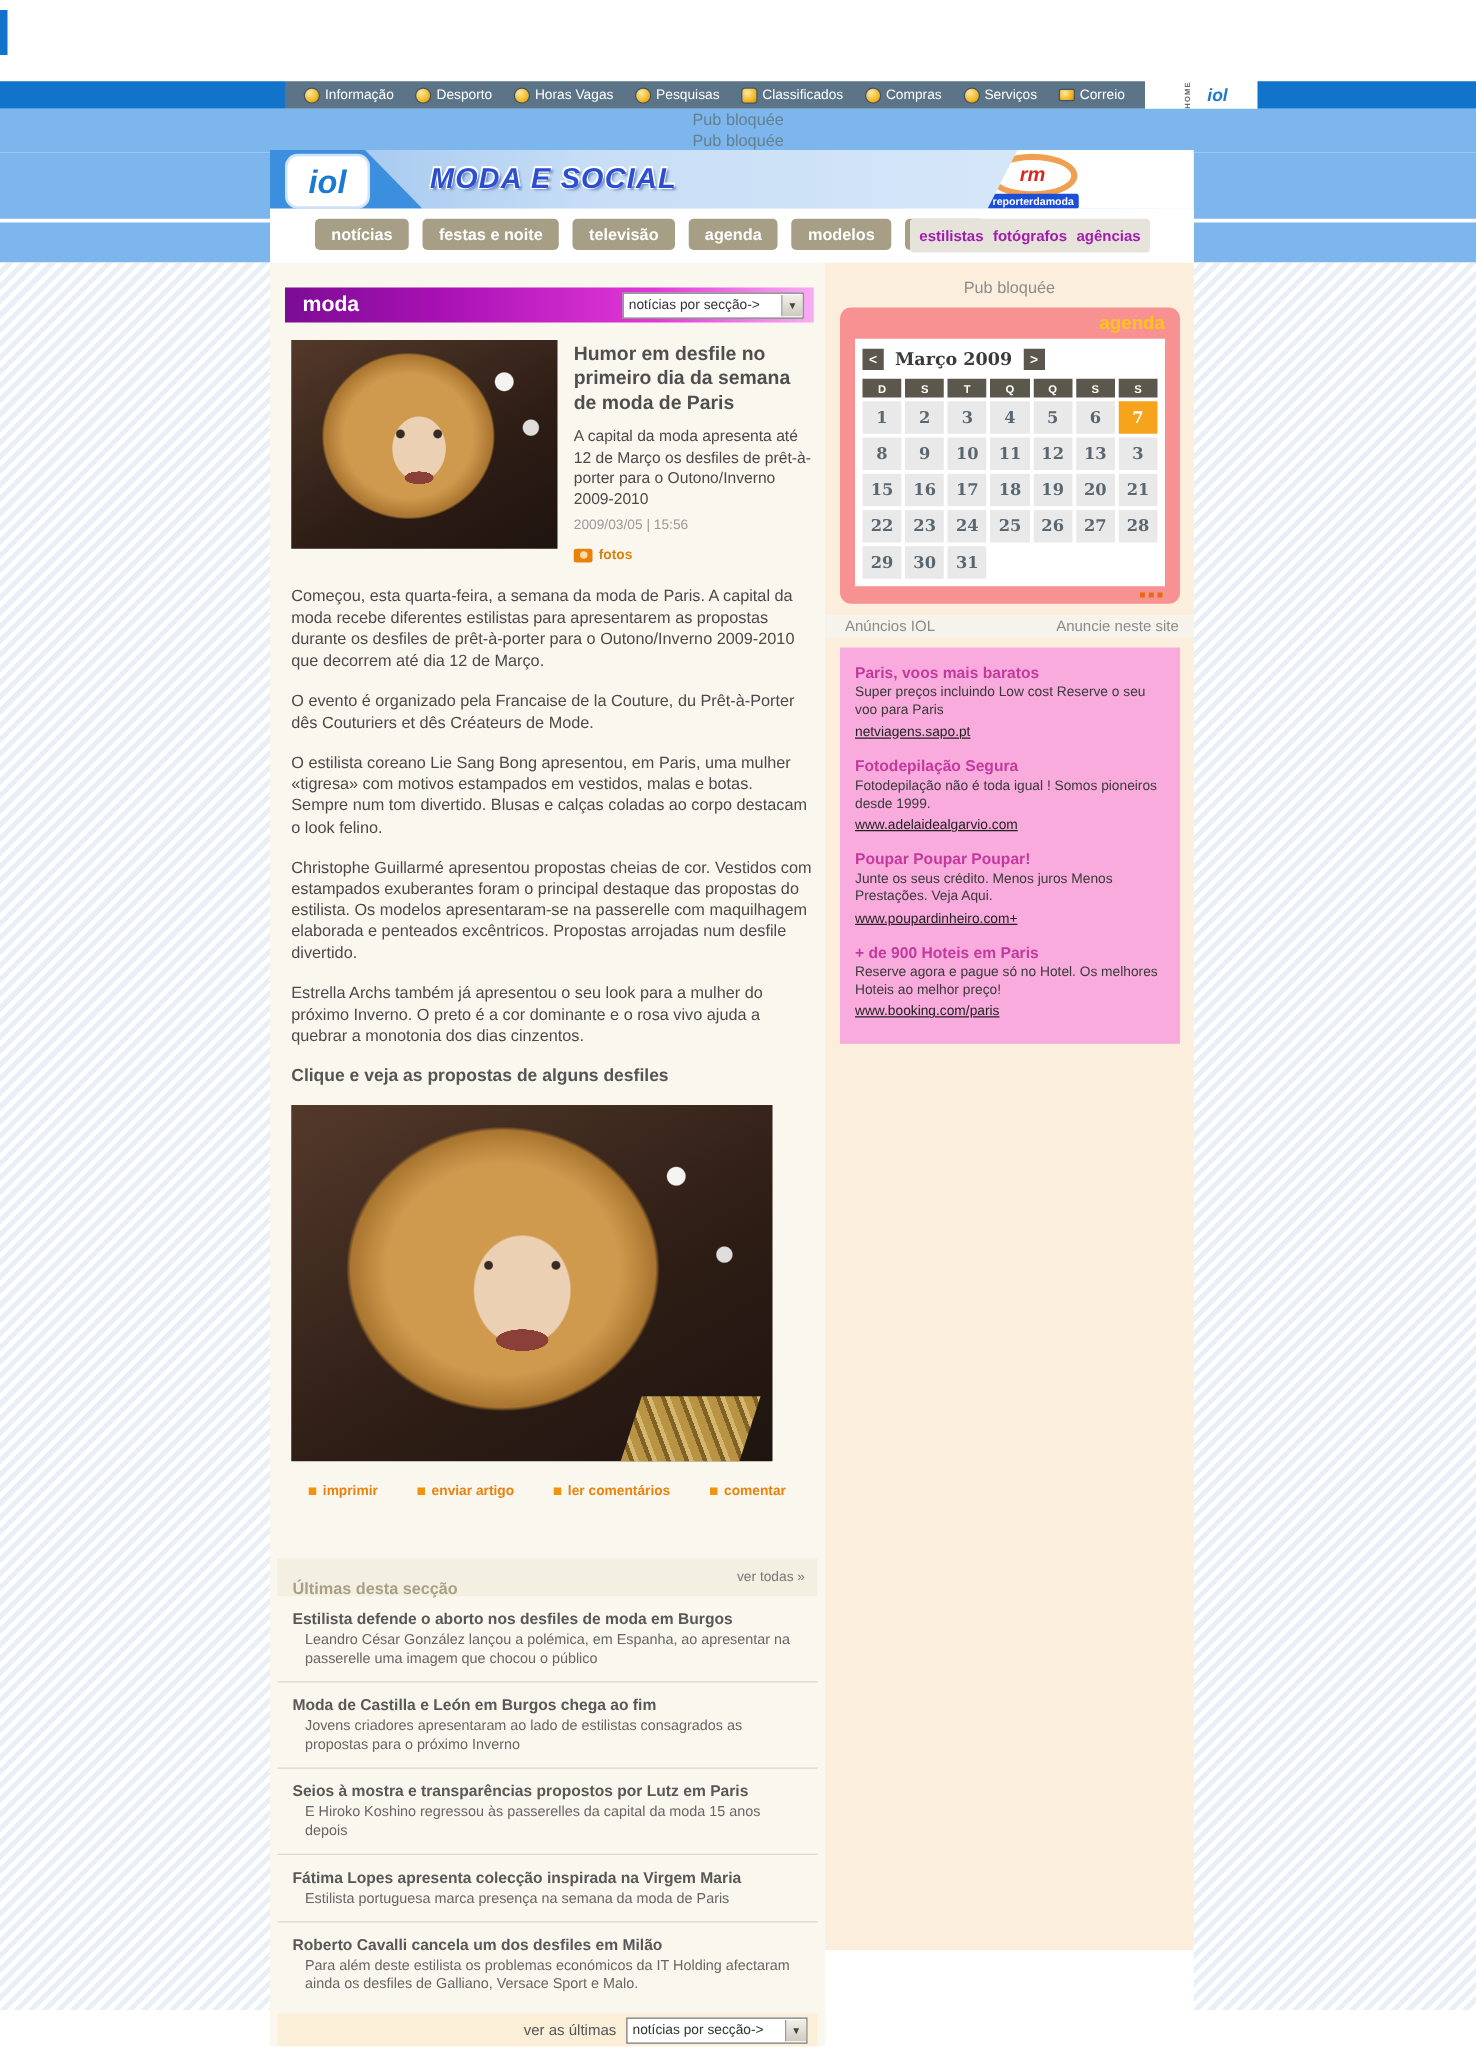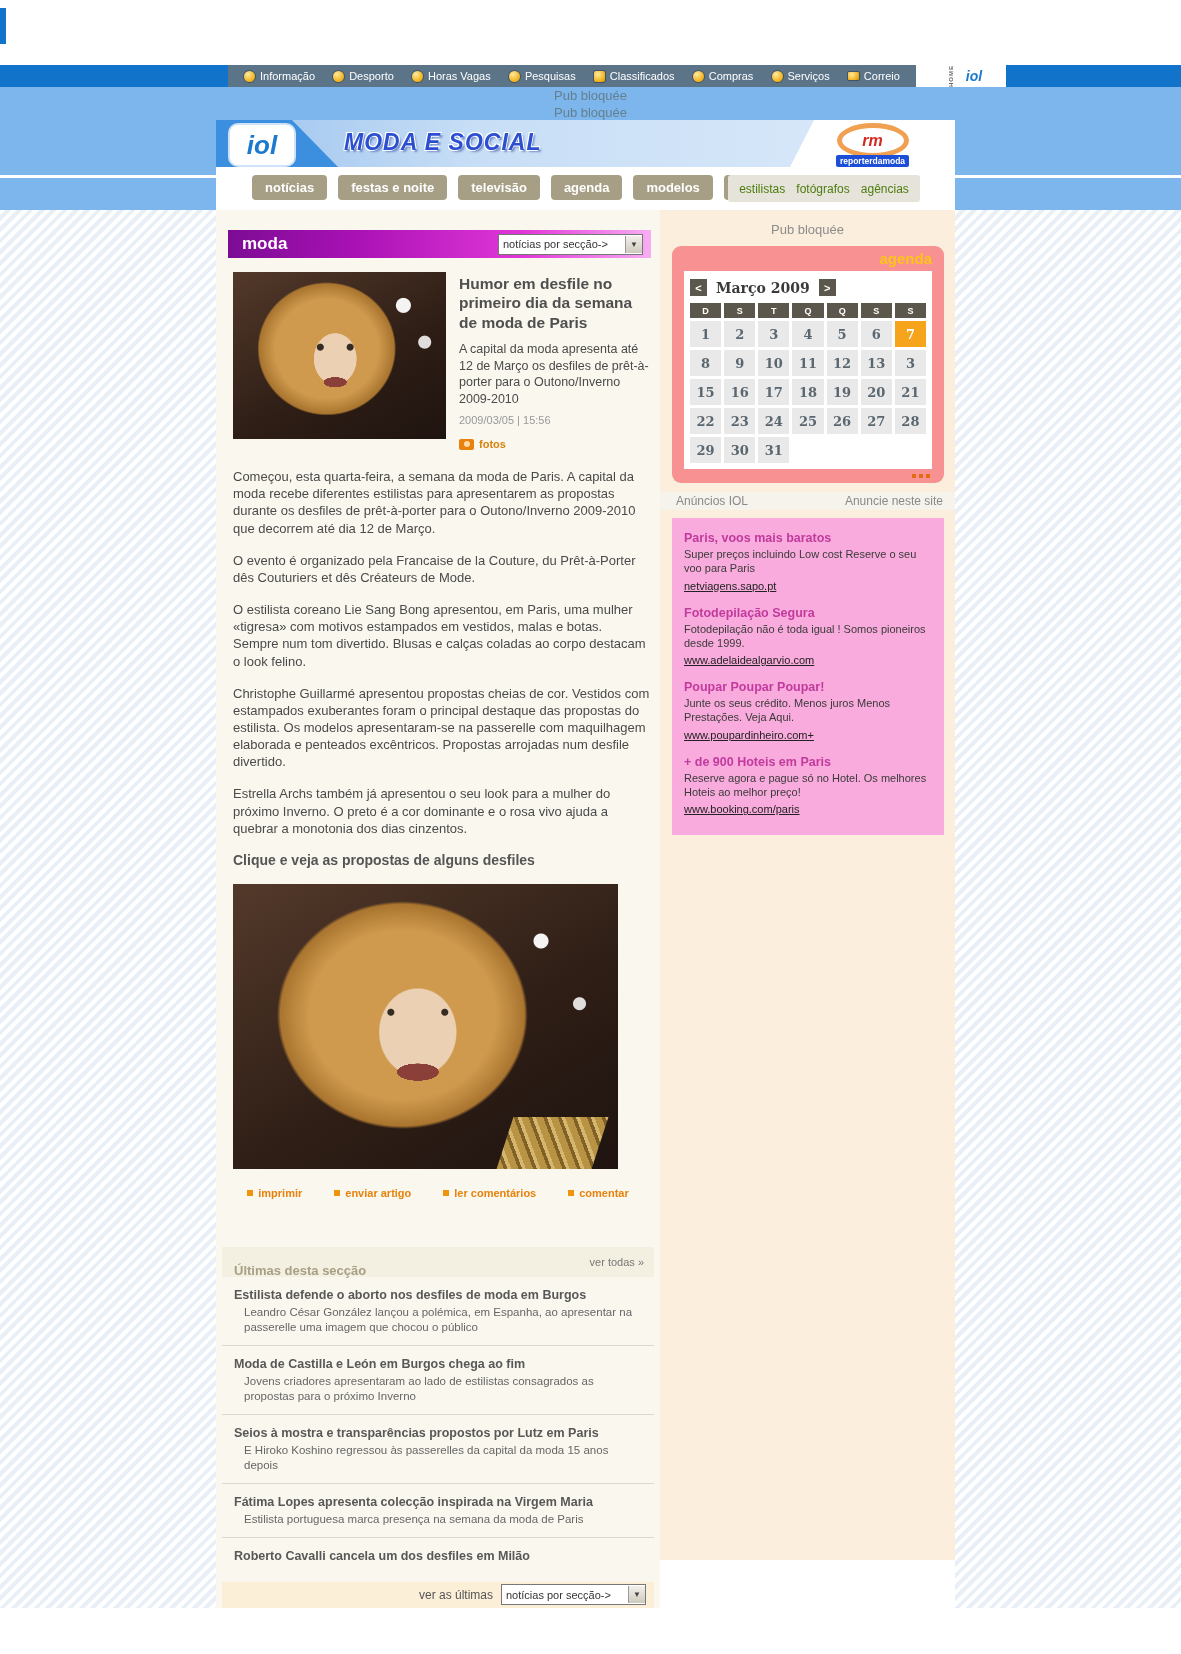--- a/index.html
+++ b/index.html
@@ -43,33 +43,33 @@
   .iol-wedge{position:absolute;left:0;top:0;width:122px;height:47px;background:#3c8ede;
              clip-path:polygon(0 0,76px 0,122px 47px,0 47px);}
   .iol-box{position:absolute;left:12px;top:3px;width:64px;height:40px;background:#fff;border-radius:10px;
            border:2px solid #cfe2f7;display:flex;align-items:center;justify-content:center;}
   .iol-text{color:#1b7ad0;font-weight:bold;font-size:26px;font-style:italic;}
   .site-title{position:absolute;left:128px;top:9px;font-size:23px;font-weight:bold;font-style:italic;
               color:#2b4fd0;letter-spacing:1px;
               text-shadow:-1px -1px 0 #fff,1px -1px 0 #fff,-1px 1px 0 #fff,2px 2px 2px rgba(60,80,160,.55);}
   .rm-panel{position:absolute;right:0;top:0;width:165px;height:47px;background:#fff;
             clip-path:polygon(24px 0,100% 0,100% 100%,0 100%);
-            display:flex;flex-direction:column;align-items:center;justify-content:center;}
+            display:flex;flex-direction:column;align-items:flex-start;justify-content:center;}
   .rm-oval{width:62px;height:26px;border:5px solid #f0a050;border-radius:50%;
            display:flex;align-items:center;justify-content:center;margin-top:3px;}
   .rm-text{color:#d42b20;font-weight:bold;font-style:italic;font-size:16px;line-height:1;}
   .rm-label{background:#1d4ed8;color:#fff;font-size:8.5px;font-weight:bold;padding:1px 4px;border-radius:2px;margin-top:-3px;}
 
   .tabs-row{position:relative;height:43px;background:#fff;}
   .tabs-primary{position:absolute;left:36px;top:8px;display:flex;gap:11px;}
   .tab-btn{background:#a69f85;border:none;border-radius:4px;color:#fff;font-weight:bold;font-size:13px;
            padding:5px 13px;font-family:inherit;cursor:pointer;white-space:nowrap;}
   .tabs-secondary{position:absolute;left:512px;top:8px;width:192px;height:27px;background:#e6e3db;
                   display:flex;align-items:center;justify-content:space-evenly;border-radius:3px;}
-  .tab-sec{color:#4d7c0f;font-weight:normal;font-size:12px;cursor:pointer;}
+  .tab-sec{color:#a21caf;font-weight:bold;font-size:12px;cursor:pointer;}
 
   .main-row{display:flex;align-items:flex-start;}
   .col-left{width:444px;min-height:1398px;background:#faf7ef;box-sizing:border-box;}
   .col-right{width:295px;min-height:1350px;background:#fbeedd;box-sizing:border-box;}
 
   
   .moda-bar{height:28px;margin:20px 9px 0 12px;display:flex;align-items:center;justify-content:space-between;
             padding:0 8px 0 14px;
             background:linear-gradient(90deg,#7c0c94 0%,#a911b5 30%,#e237d8 70%,#f8aef2 100%);}
   .moda-title{color:#fff;font-weight:bold;font-size:17px;}
@@ -315,20 +315,21 @@
             <div class="news">
               <div class="news-title">Seios à mostra e transparências propostos por Lutz em Paris</div>
               <div class="news-sub">E Hiroko Koshino regressou às passerelles da capital da moda 15 anos depois</div>
             </div>
             <div class="news">
               <div class="news-title">Fátima Lopes apresenta colecção inspirada na Virgem Maria</div>
               <div class="news-sub">Estilista portuguesa marca presença na semana da moda de Paris</div>
             </div>
             <div class="news">
               <div class="news-title">Roberto Cavalli cancela um dos desfiles em Milão</div>
+              <div class="news-sub">Para além deste estilista os problemas económicos da IT Holding afectaram ainda os desfiles de Galliano, Versace Sport e Malo.</div>
             </div>
           </div>
 
         <div class="latest-foot">
           <span class="foot-label">ver as últimas</span>
           <div class="dropdown">
             <span class="dd-text">notícias por secção-&gt;</span>
             <span class="dd-btn">▼</span>
           </div>
         </div>

